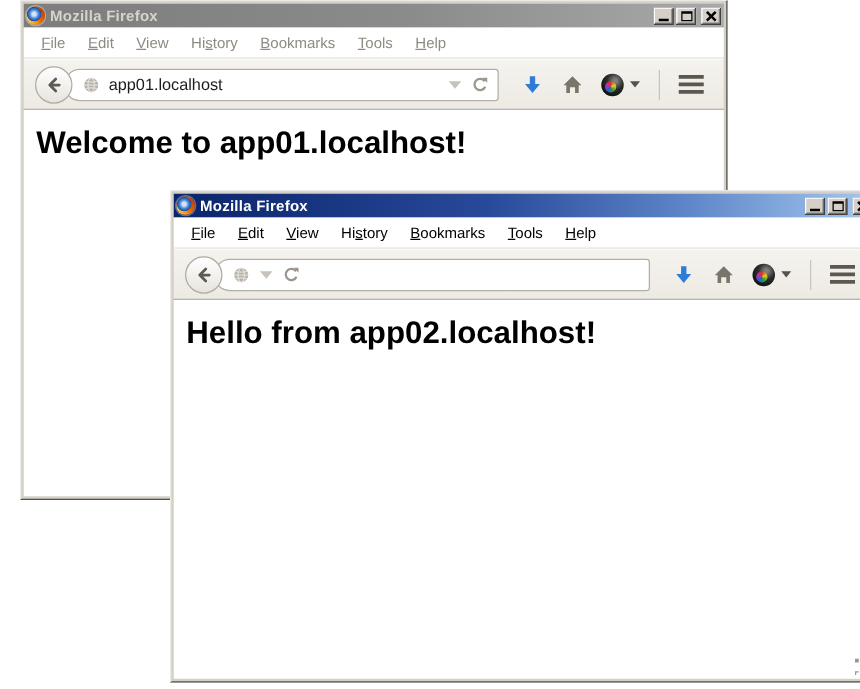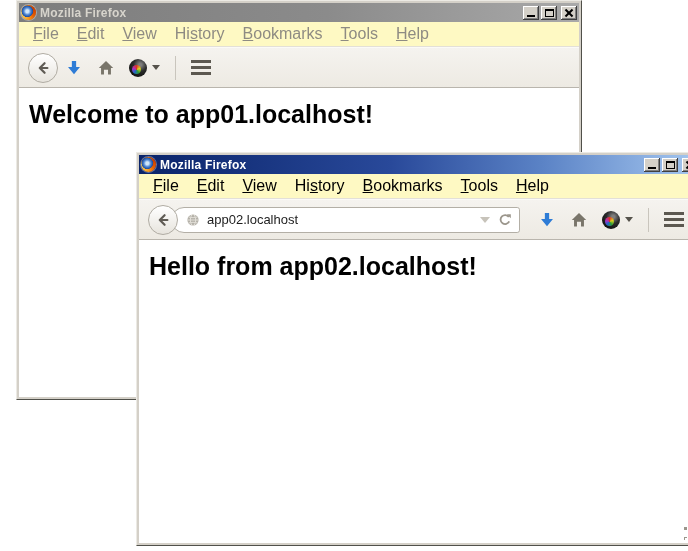--- a/index.html
+++ b/index.html
@@ -51,25 +51,25 @@
   .glyph-close { width: 10px; height: 10px; position: relative; }
   .glyph-close::before, .glyph-close::after {
     content: ""; position: absolute; left: 0; top: 4px; width: 10px; height: 2px; background: #000;
   }
   .glyph-close::before { transform: rotate(45deg); }
   .glyph-close::after  { transform: rotate(-45deg); }
 
   
   .menubar {
     height: 25px; flex: 0 0 25px;
-    background: #fef9c3;
+    background: #ffffff;
     border-bottom: 1px solid #e3e0d8;
     display: flex; align-items: center;
     padding-left: 5px;
-    font-size: 16px; color: #000;
+    font-size: 12px; color: #000;
   }
   .window.inactive .menubar { color: #8e8b83; }
   .menu-item { padding: 4px 9px; cursor: default; white-space: pre; }
   .menu-item u { text-decoration: underline; }
 
   
   .navbar {
     height: 41px; flex: 0 0 41px;
     background: linear-gradient(#f5f3ef, #edeae3);
     border-top: 1px solid #fbfaf7;
@@ -168,20 +168,38 @@
   </div>
 
   <div class="navbar">
     <button class="back-btn">
       <span>
         <svg width="16" height="16" viewBox="0 0 16 16">
             <path d="M9.6 3.2 L4.8 8 l4.8 4.8 M4.8 8 h7.6" fill="none" stroke="#5f5b54" stroke-width="2.2" stroke-linecap="round" stroke-linejoin="round"></path>
           </svg>
       </span>
     </button>
+    <div class="urlbar">
+      <span>
+        <svg width="16" height="16" viewBox="0 0 16 16">
+            <circle cx="8" cy="8" r="5.6" fill="#b4b1a9"></circle>
+            <ellipse cx="8" cy="8" rx="2.6" ry="5.6" fill="none" stroke="#e2dfd8" stroke-width="1"></ellipse>
+            <line x1="2.5" y1="8" x2="13.5" y2="8" stroke="#e2dfd8" stroke-width="1"></line>
+            <path d="M3.4 4.8 C5 6 11 6 12.6 4.8 M3.4 11.2 C5 10 11 10 12.6 11.2" fill="none" stroke="#e2dfd8" stroke-width="1"></path>
+          </svg>
+      </span>
+      <span class="url-text">app01.localhost</span>
+      <span class="url-drop"></span>
+      <span>
+        <svg width="16" height="16" viewBox="0 0 16 16">
+            <path d="M12.2 9.4 A4.5 4.5 0 1 1 11.8 5" fill="none" stroke="#9b968c" stroke-width="1.8"></path>
+            <path d="M9.8 2.2 h4 v4 z" fill="#9b968c"></path>
+          </svg>
+      </span>
+    </div>
     <button class="nav-icon-btn">
       <span>
         <svg width="18" height="18" viewBox="0 0 16 16">
             <path d="M6.1 1.8 h3.8 v5.4 h3.4 L8 13.6 2.7 7.2 h3.4 z" fill="#2e7cd6"></path>
           </svg>
       </span>
     </button>
     <button class="nav-icon-btn">
       <span>
         <svg width="18" height="18" viewBox="0 0 16 16">
@@ -241,21 +259,20 @@
     </button>
     <div class="urlbar">
       <span>
         <svg width="16" height="16" viewBox="0 0 16 16">
             <circle cx="8" cy="8" r="5.6" fill="#b4b1a9"></circle>
             <ellipse cx="8" cy="8" rx="2.6" ry="5.6" fill="none" stroke="#e2dfd8" stroke-width="1"></ellipse>
             <line x1="2.5" y1="8" x2="13.5" y2="8" stroke="#e2dfd8" stroke-width="1"></line>
             <path d="M3.4 4.8 C5 6 11 6 12.6 4.8 M3.4 11.2 C5 10 11 10 12.6 11.2" fill="none" stroke="#e2dfd8" stroke-width="1"></path>
           </svg>
       </span>
-      <span class="url-text">app02.localhost</span>
       <span class="url-drop"></span>
       <span>
         <svg width="16" height="16" viewBox="0 0 16 16">
             <path d="M12.2 9.4 A4.5 4.5 0 1 1 11.8 5" fill="none" stroke="#9b968c" stroke-width="1.8"></path>
             <path d="M9.8 2.2 h4 v4 z" fill="#9b968c"></path>
           </svg>
       </span>
     </div>
     <button class="nav-icon-btn">
       <span>

